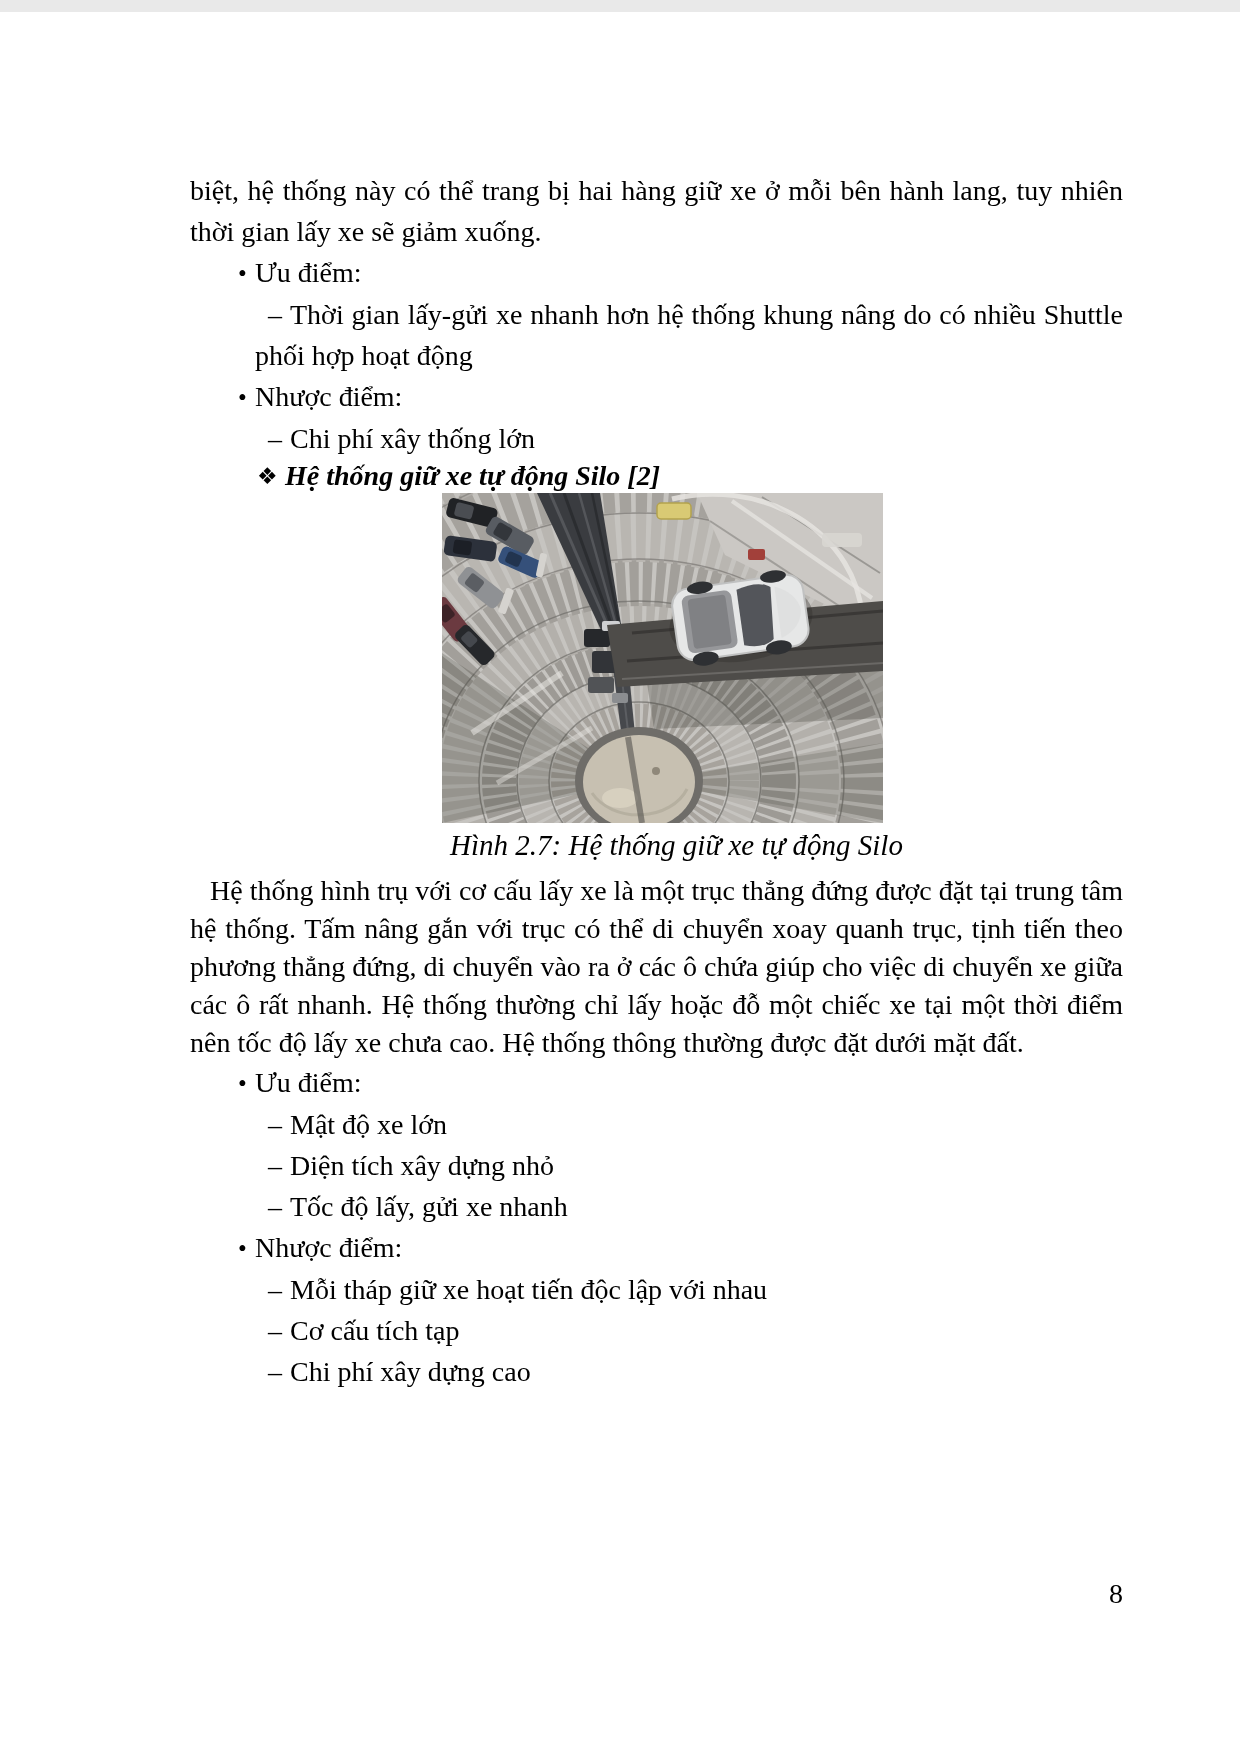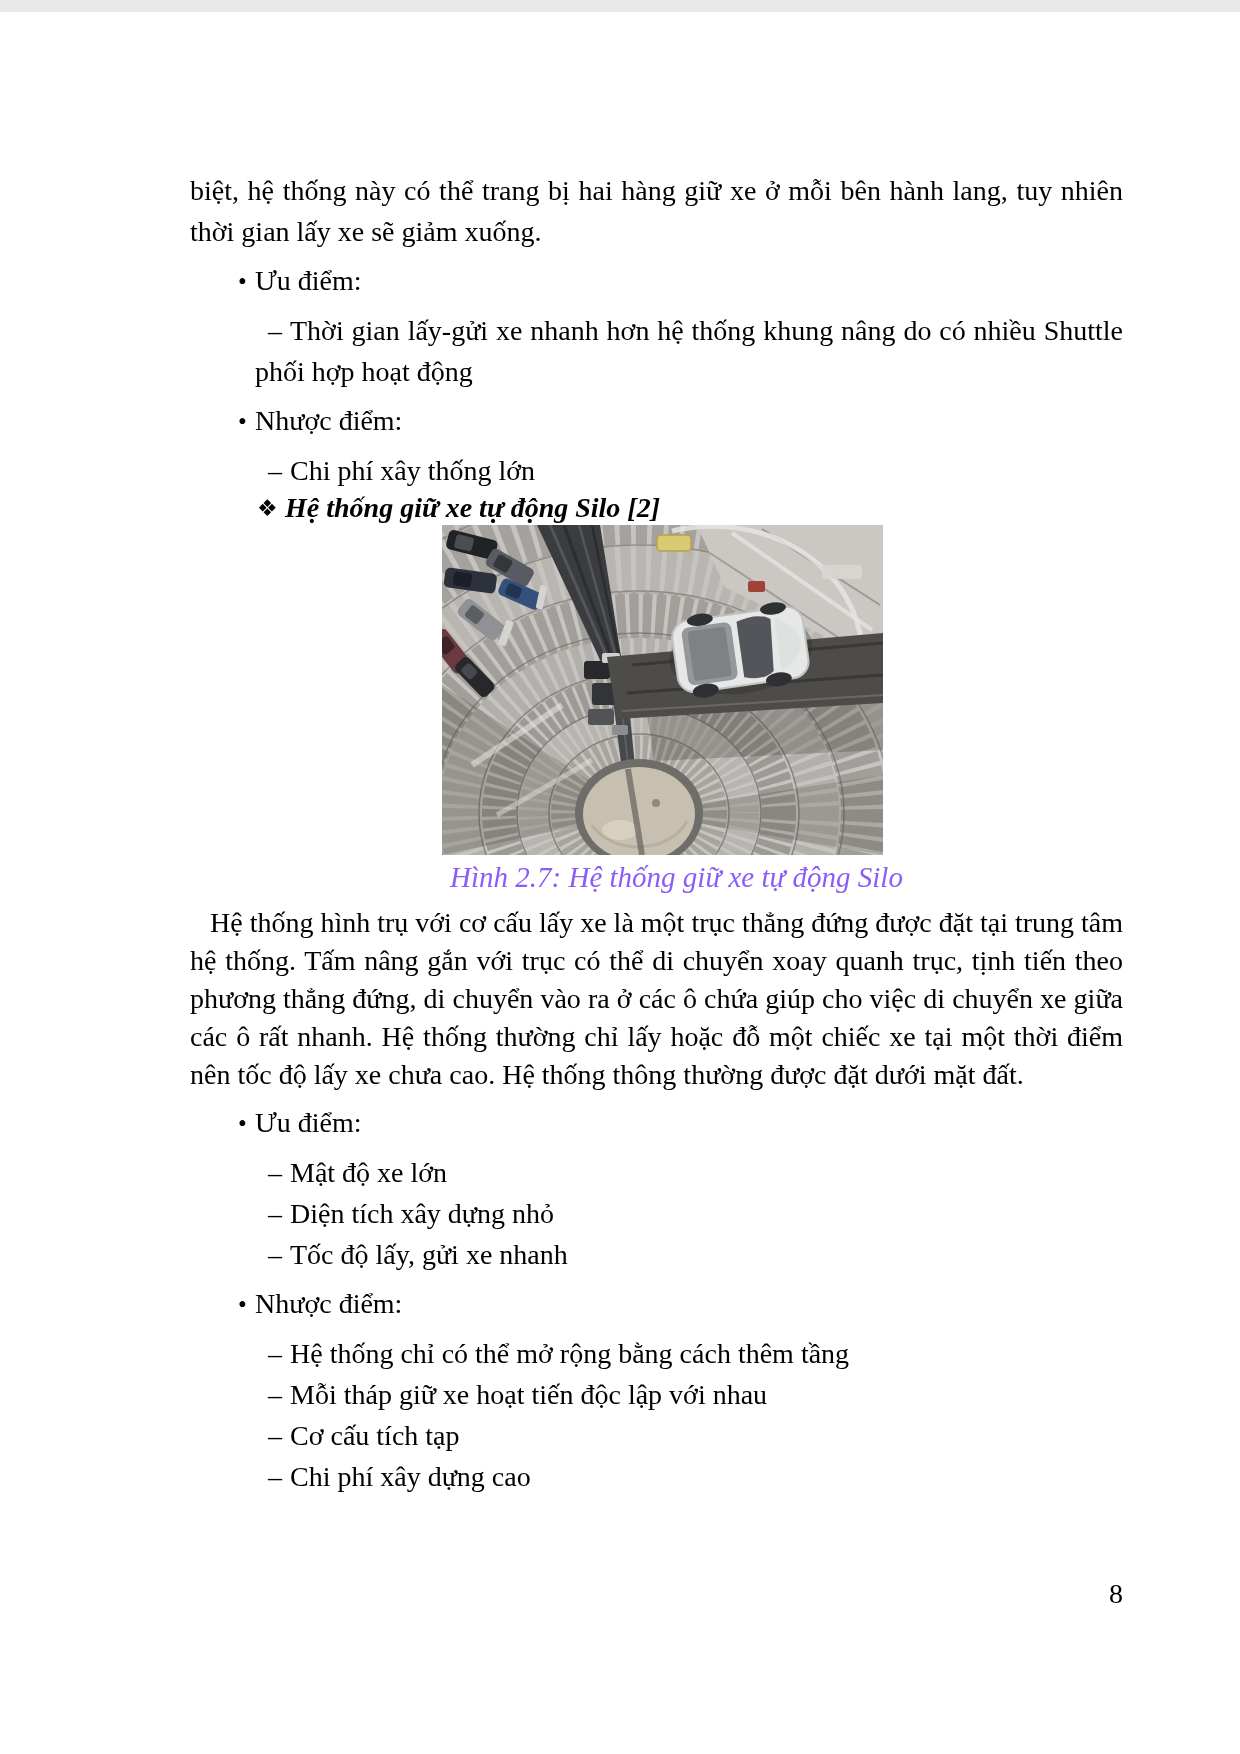--- a/index.html
+++ b/index.html
@@ -10,31 +10,31 @@
     background:#ffffff;
     font-family:"Liberation Serif","DejaVu Serif",serif;
     font-size:28px;
     color:#000;
     overflow:hidden;
     text-decoration:underline;
   }
   .content{position:absolute;left:190px;top:158px;width:933px;}
   .para{margin:0;text-align:justify;line-height:41px;}
   .para2{margin:6px 0 0 0;text-align:justify;line-height:38px;text-indent:20px;}
-  .bullet-row{line-height:57px;padding-left:48px;}
+  .bullet-row{line-height:41px;padding-left:48px;}
   .bullet-mark{display:inline-block;width:17px;font-size:25px;}
   .dash-row{line-height:41px;padding-left:65px;text-indent:13px;text-align:justify;}
   .dash-mark{display:inline-block;width:22px;text-indent:0;}
   .heading-row{line-height:33px;padding-left:67px;font-weight:bold;font-style:italic;}
   .heading-mark{display:inline-block;width:28px;font-style:normal;
     font-family:"DejaVu Sans",sans-serif;font-size:23px;vertical-align:1px;}
   .figure{width:441px;margin:0 0 0 252px;}
   .figure svg{display:block;width:441px;height:330px;}
   .caption{margin:2px 0 0 40px;text-align:center;font-style:italic;
-    color:#8b5cf6;font-size:29px;line-height:41px;}
+    color:#000000;font-size:29px;line-height:41px;}
   .page-number{position:absolute;right:117px;top:1566px;line-height:32px;}
 </style>
 </head>
 <body>
 
 <div class="page">
   <div class="content">
 
     <p class="para">biệt, hệ thống này có thể trang bị hai hàng giữ xe ở mỗi bên hành lang, tuy nhiên thời gian lấy xe sẽ giảm xuống.</p>
 
@@ -189,23 +189,20 @@
     <div class="dash-row">
       <span class="dash-mark">–</span><span>Diện tích xây dựng nhỏ</span>
     </div>
     <div class="dash-row">
       <span class="dash-mark">–</span><span>Tốc độ lấy, gửi xe nhanh</span>
     </div>
     <div class="bullet-row">
       <span class="bullet-mark">•</span><span>Nhược điểm:</span>
     </div>
     <div class="dash-row">
-      <span class="dash-mark">–</span><span>Hệ thống chỉ có thể mở rộng bằng cách thêm tầng</span>
-    </div>
-    <div class="dash-row">
       <span class="dash-mark">–</span><span>Mỗi tháp giữ xe hoạt tiến độc lập với nhau</span>
     </div>
     <div class="dash-row">
       <span class="dash-mark">–</span><span>Cơ cấu tích tạp</span>
     </div>
     <div class="dash-row">
       <span class="dash-mark">–</span><span>Chi phí xây dựng cao</span>
     </div>
 
   </div>

